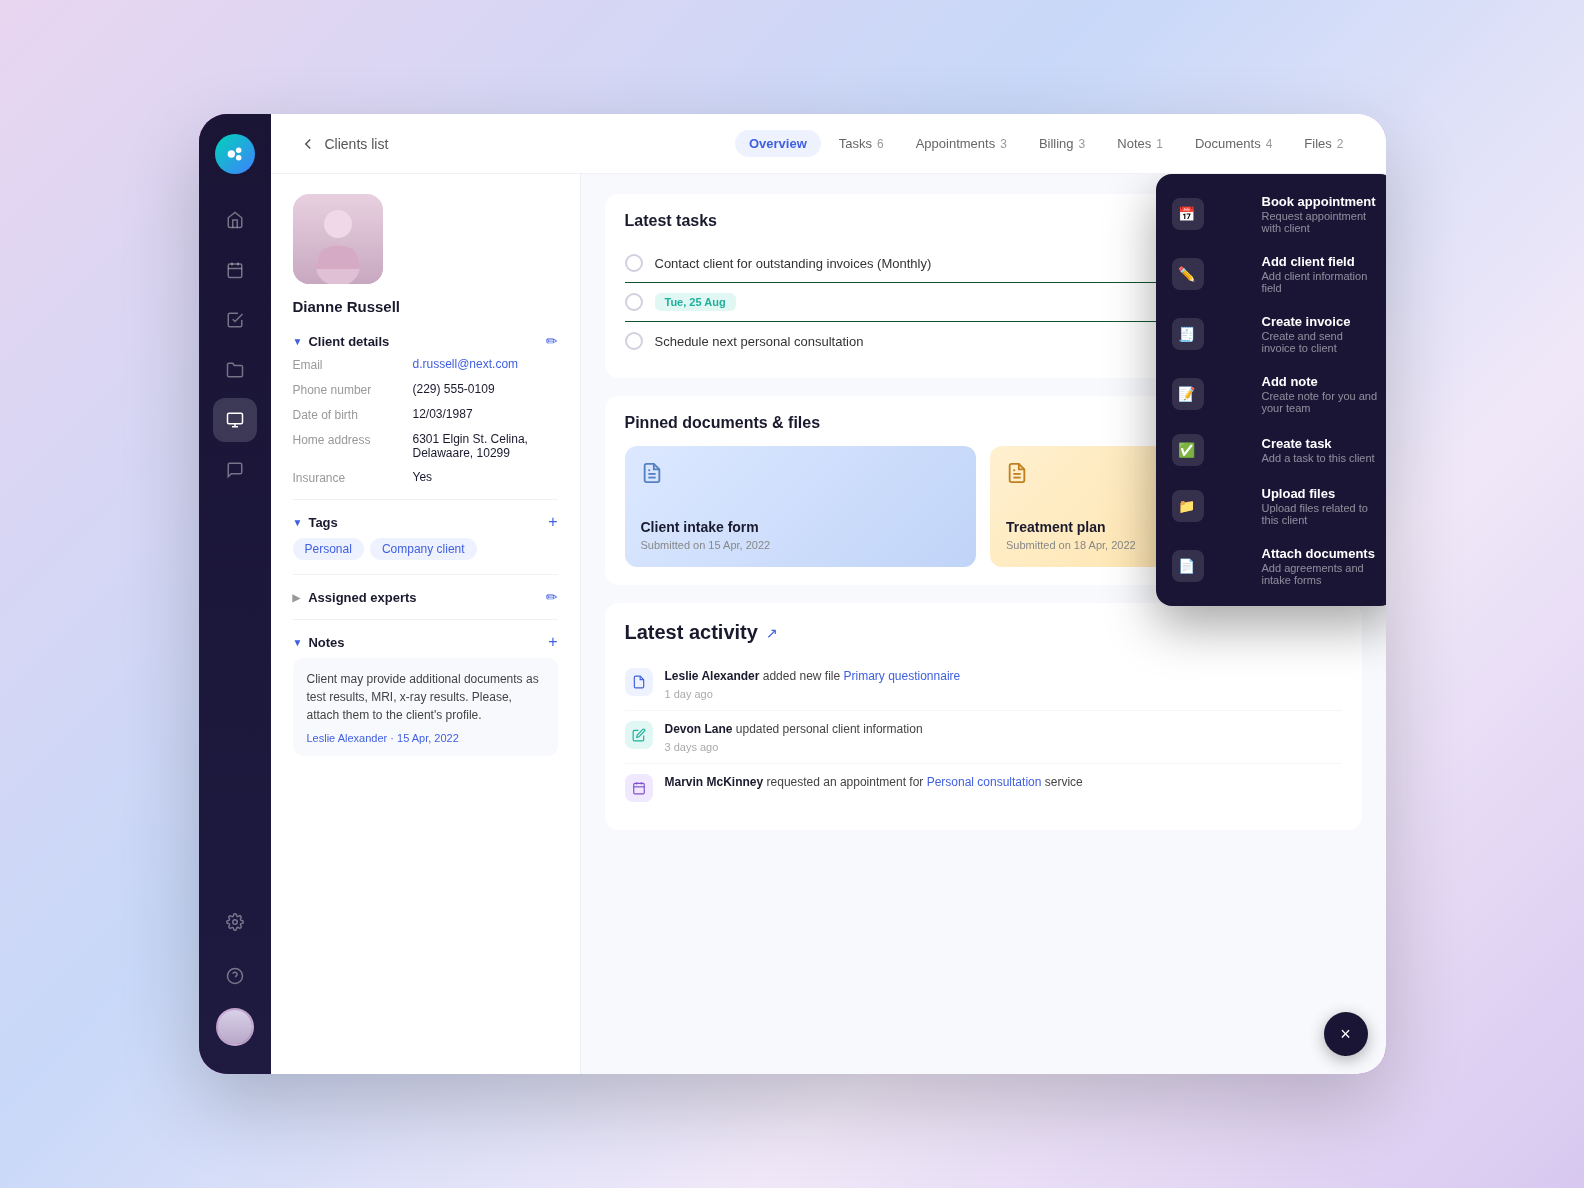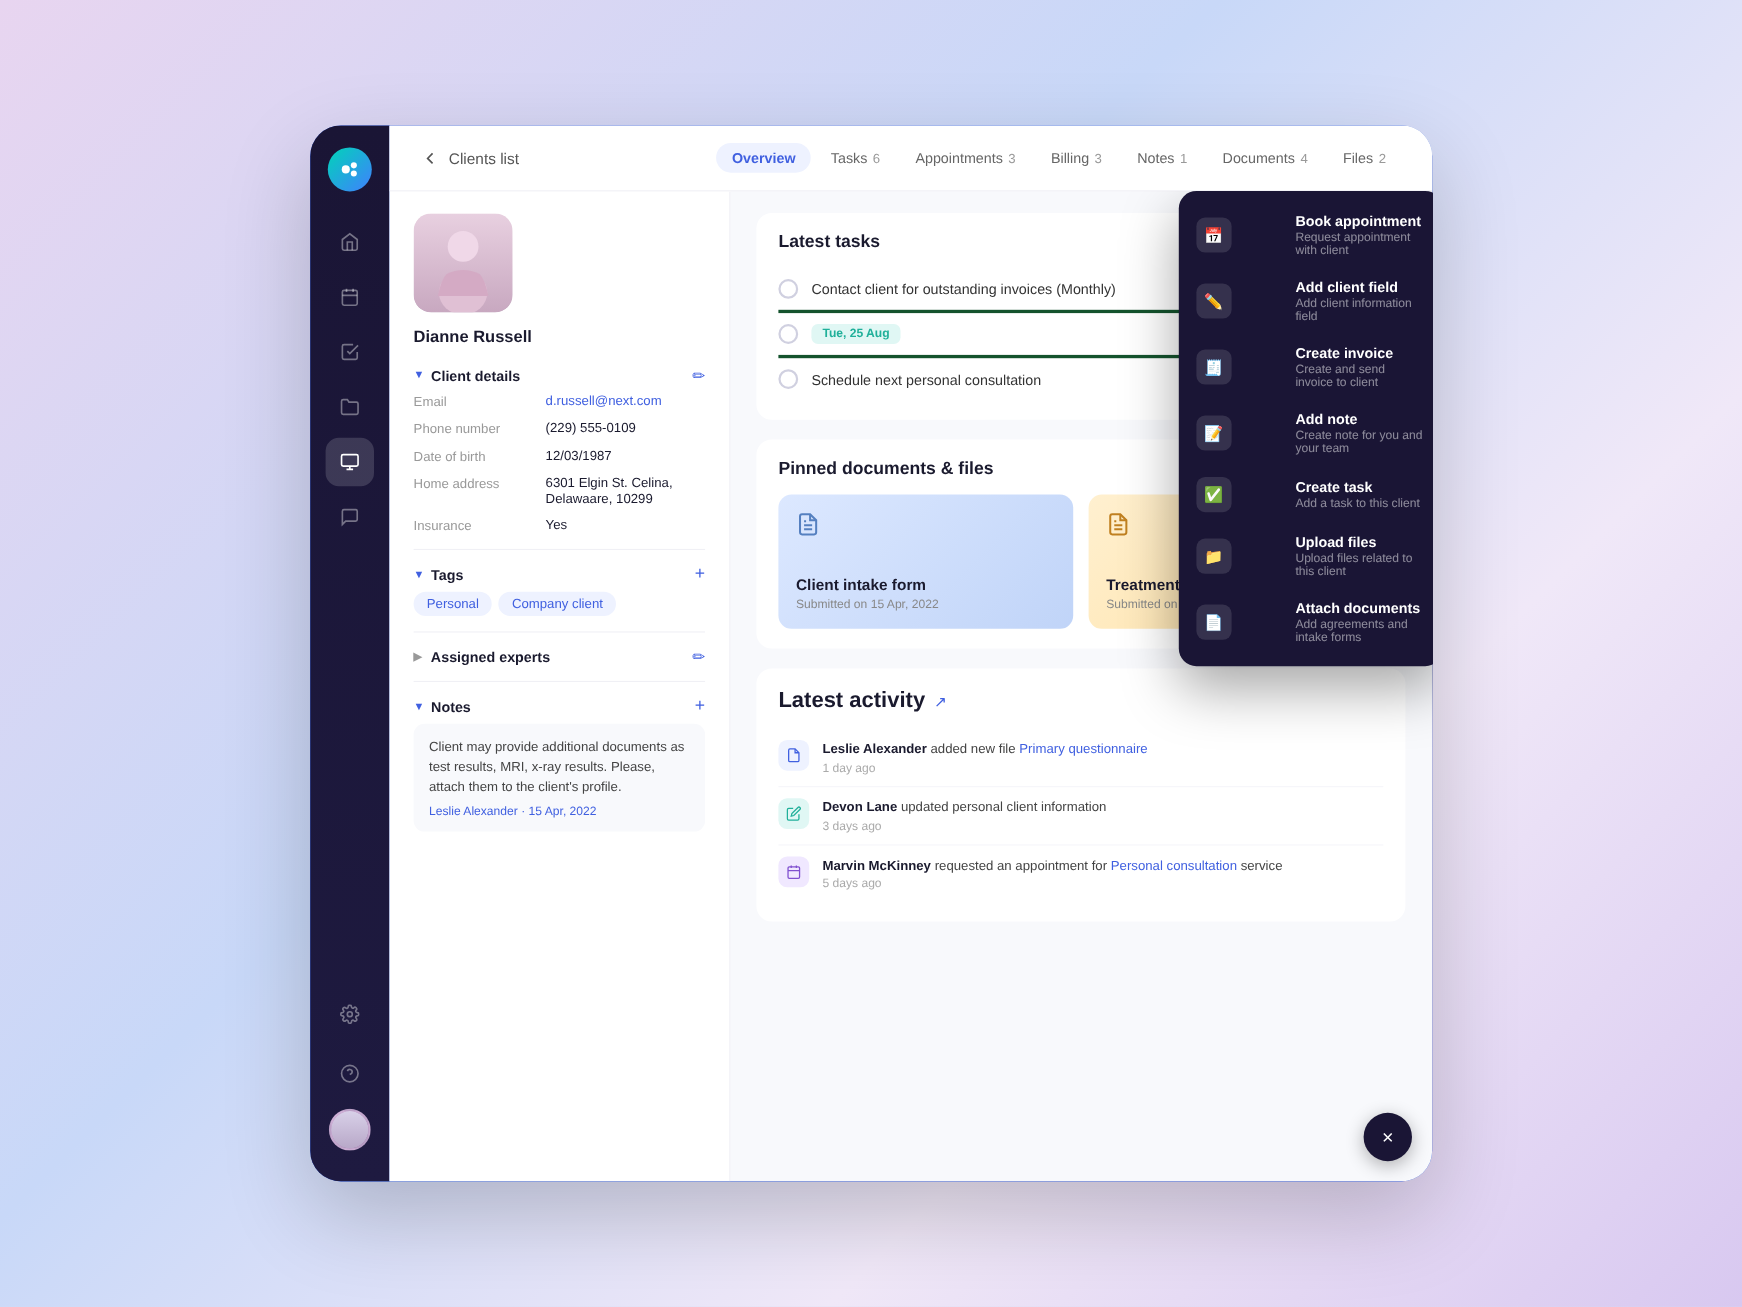--- a/index.html
+++ b/index.html
@@ -7,23 +7,23 @@
       width: 1584px;
       height: 1188px;
       background: linear-gradient(135deg, #e8d5f0 0%, #c8d8f8 40%, #f0e8f8 70%, #d8c8f0 100%);
       display: flex;
       align-items: center;
       justify-content: center;
       font-family: -apple-system, BlinkMacSystemFont, 'Segoe UI', sans-serif;
       overflow: hidden;
     }
     .app-window {
-      width: 1020px;
+      width: 1187px;
       height: 960px;
-      background: #1d4ed8;
+      background: #a21caf;
       border-radius: 28px;
       display: flex;
       box-shadow: 0 30px 80px rgba(0,0,0,0.2);
       overflow: hidden;
       justify-content: flex-end;
     }
     
     .sidebar {
       width: 72px;
       background: linear-gradient(180deg, #1a1535 0%, #1e1a40 100%);
@@ -241,21 +241,21 @@
       justify-content: space-between;
       margin-bottom: 14px;
     }
     .card-title { font-size: 16px; font-weight: 700; color: #1a1a2e; }
     .show-all { font-size: 13px; color: #4060e0; cursor: pointer; }
     .task-row {
       display: flex;
       align-items: center;
       gap: 12px;
       padding: 10px 0;
-      border-bottom: 3px solid #14532d;
+      border-bottom: 1px solid #14532d;
     }
     .task-row:last-child { border-bottom: none; }
     .task-checkbox {
       width: 18px;
       height: 18px;
       border: 2px solid #d0d0e0;
       border-radius: 50%;
       flex-shrink: 0;
     }
     .task-text { font-size: 13px; color: #333; flex: 1; }
@@ -704,21 +704,20 @@
                   <rect x="3" y="4" width="18" height="18" rx="2" ry="2"></rect>
                   <line x1="16" y1="2" x2="16" y2="6"></line>
                   <line x1="8" y1="2" x2="8" y2="6"></line>
                   <line x1="3" y1="10" x2="21" y2="10"></line>
                 </svg>
             </div>
             <div style="flex:1;">
               <div class="activity-text">
                 <strong>Marvin McKinney</strong> requested an appointment for <span class="link">Personal consultation</span> service
               </div>
-              <div class="activity-time">5 days ago</div>
             </div>
           </div>
         </div>
 
         <div class="context-menu">
           <div class="menu-item">
             <div class="menu-icon">📅</div>
             <div class="menu-text">
               <span class="menu-title">Book appointment</span>
               <span class="menu-sub">Request appointment with client</span>

